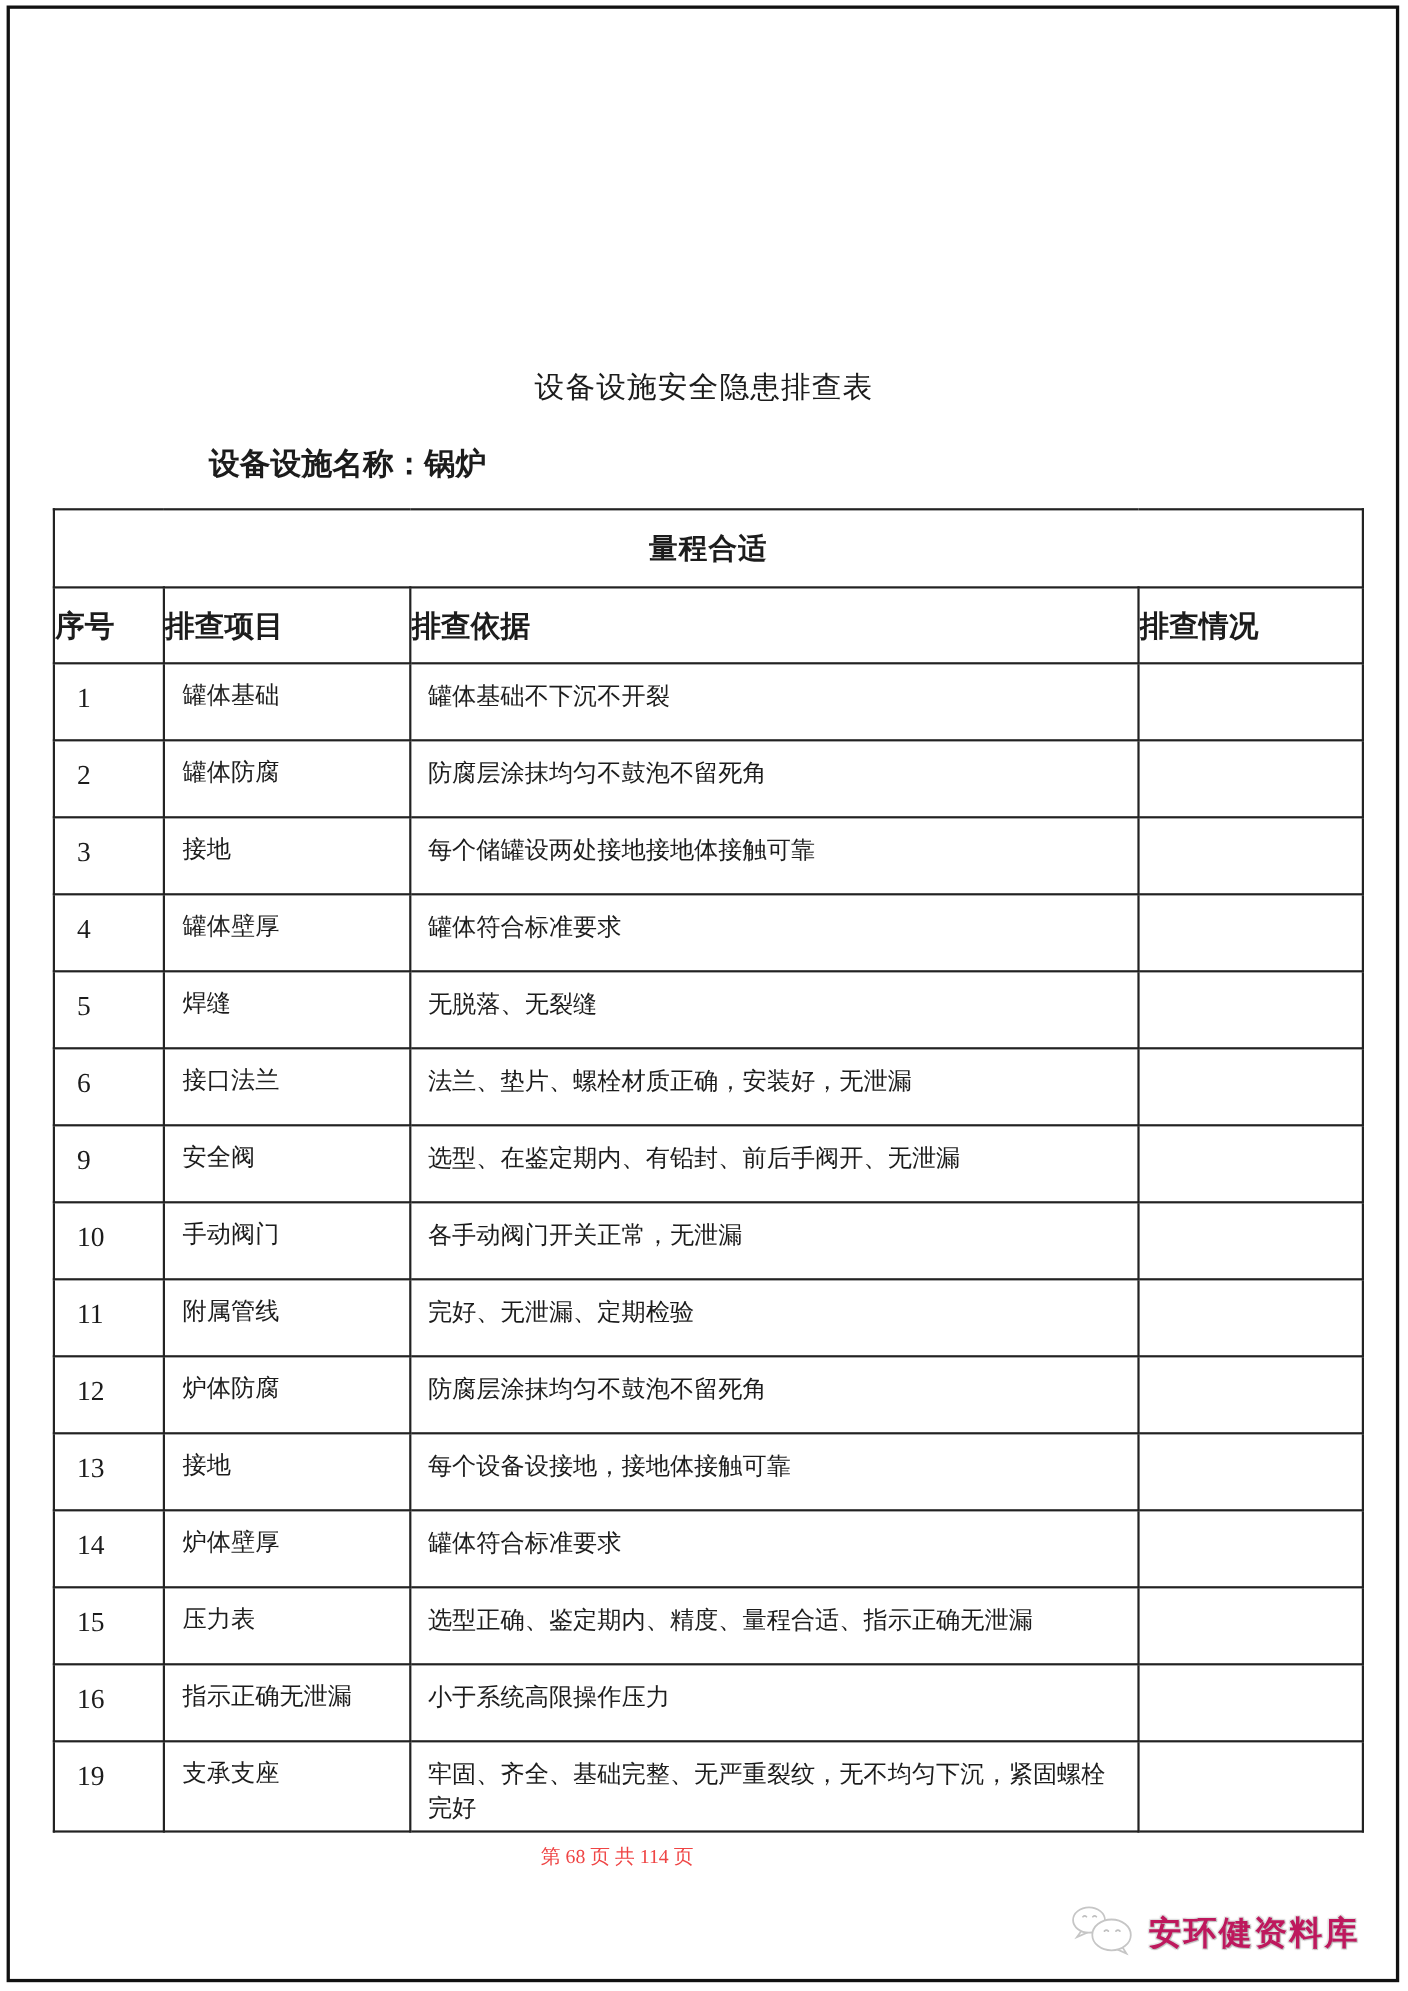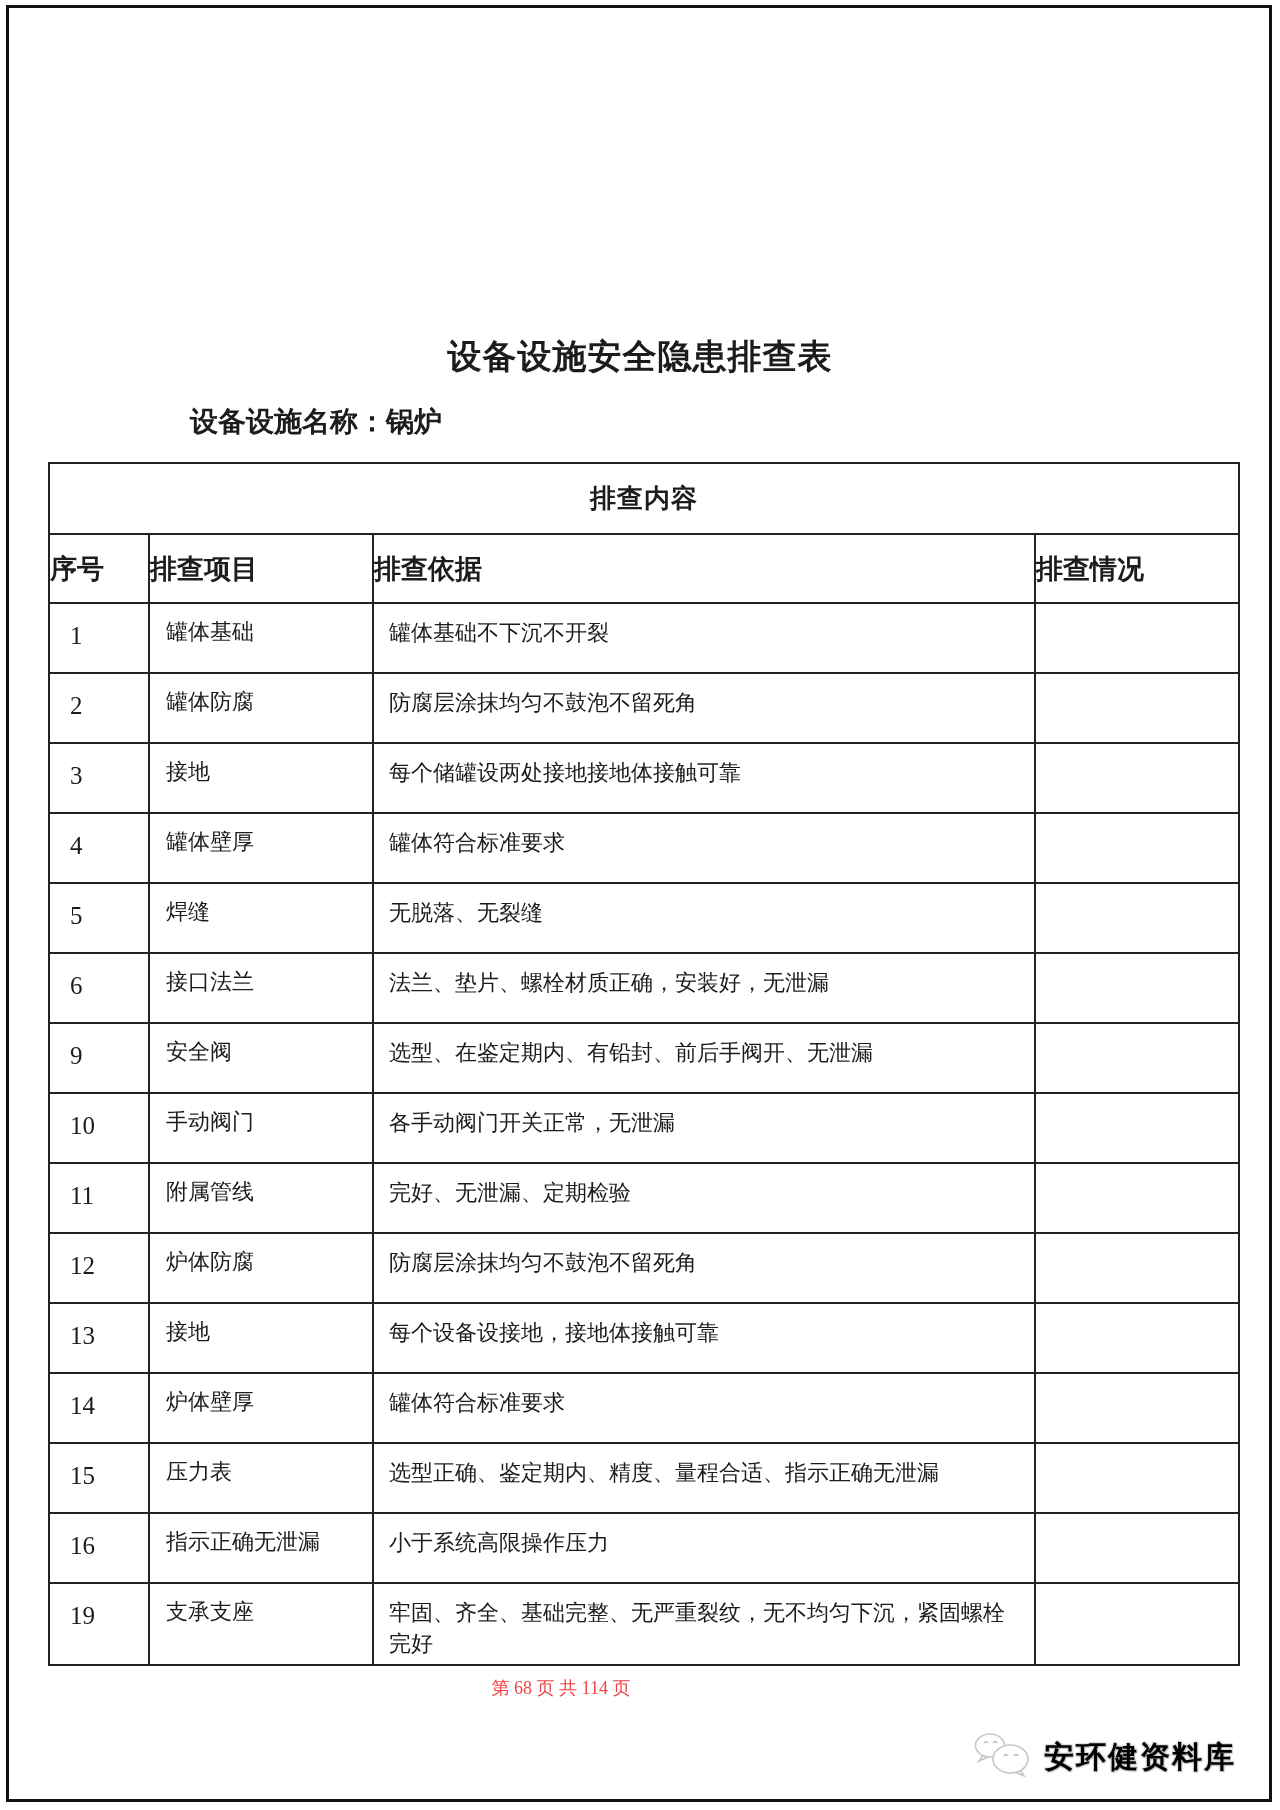--- a/index.html
+++ b/index.html
@@ -15,22 +15,22 @@
     position: absolute;
     left: 6px; top: 5px;
     width: 1266px; height: 1797px;
     border: 3px solid #111;
   }
   .doc-title {
     position: absolute;
     top: 334px; left: 0;
     width: 1280px;
     text-align: center;
-    font-size: 34px;
-    font-weight: bold;
+    font-size: 27px;
+    font-weight: normal;
     letter-spacing: 1px;
   }
   .doc-subtitle {
     position: absolute;
     top: 403px; left: 190px;
     font-size: 28px;
     font-weight: bold;
   }
   table.inspection {
     position: absolute;
@@ -85,21 +85,21 @@
   .watermark {
     position: absolute;
     top: 1732px; right: 44px;
     display: flex;
     align-items: center;
     gap: 10px;
   }
   .watermark-text {
     font-size: 30px;
     font-weight: bold;
-    color: #000000;
+    color: #be185d;
     text-shadow: 1px 1px 1px #b8b8b8, -1px -1px 1px #e2e2e2,
                  1px -1px 1px #d5d5d5, -1px 1px 1px #d5d5d5;
     letter-spacing: 2px;
     white-space: nowrap;
   }
 </style>
 </head>
 <body>
 
 <div class="page-border"></div>
@@ -110,21 +110,21 @@
 
 <table class="inspection">
   <colgroup>
     <col style="width:100px">
     <col style="width:224px">
     <col style="width:662px">
     <col style="width:204px">
   </colgroup>
   <tbody>
     <tr class="section-row">
-      <th colspan="4">排查内容</th>
+      <th colspan="4">量程合适</th>
     </tr>
     <tr class="colhead-row">
       <th>序号</th>
       <th>排查项目</th>
       <th>排查依据</th>
       <th>排查情况</th>
     </tr>
   <tr class="data-row">
     <td class="c-no">1</td>
     <td class="c-item">罐体基础</td>

